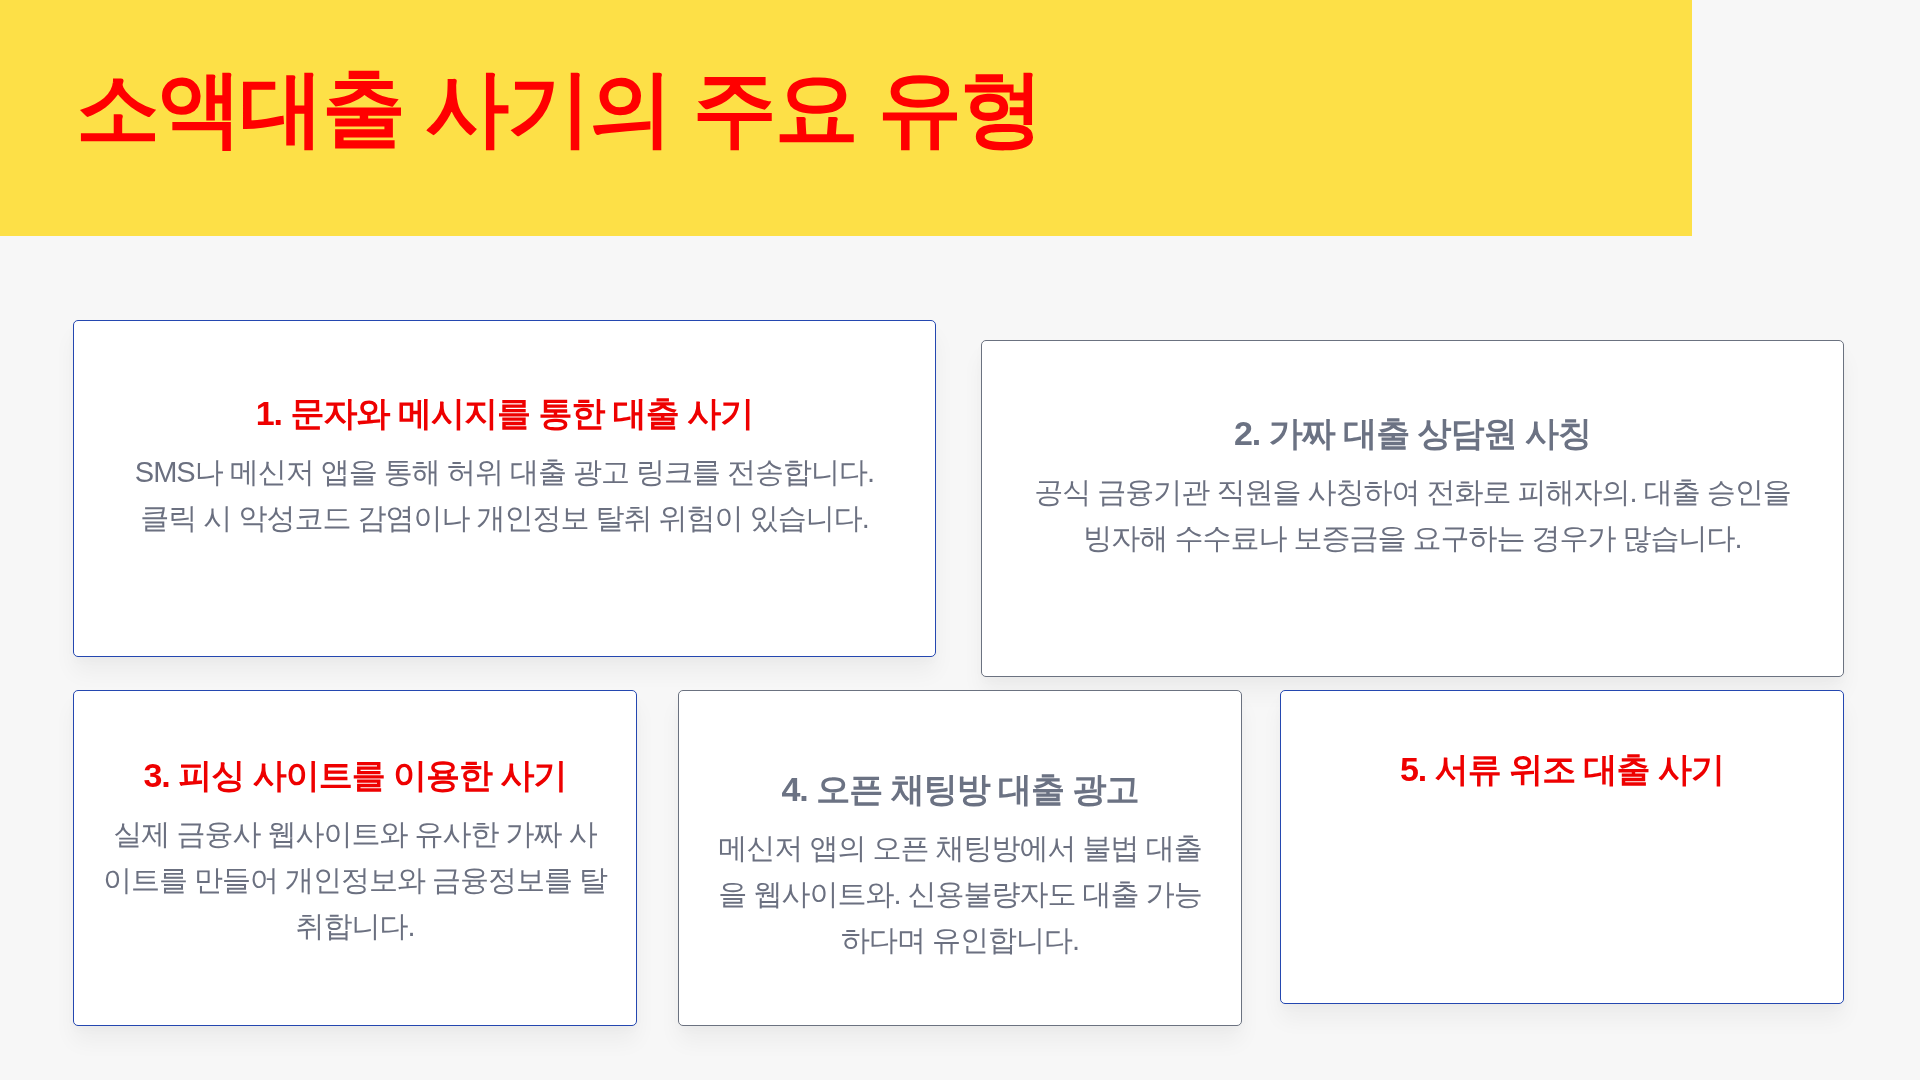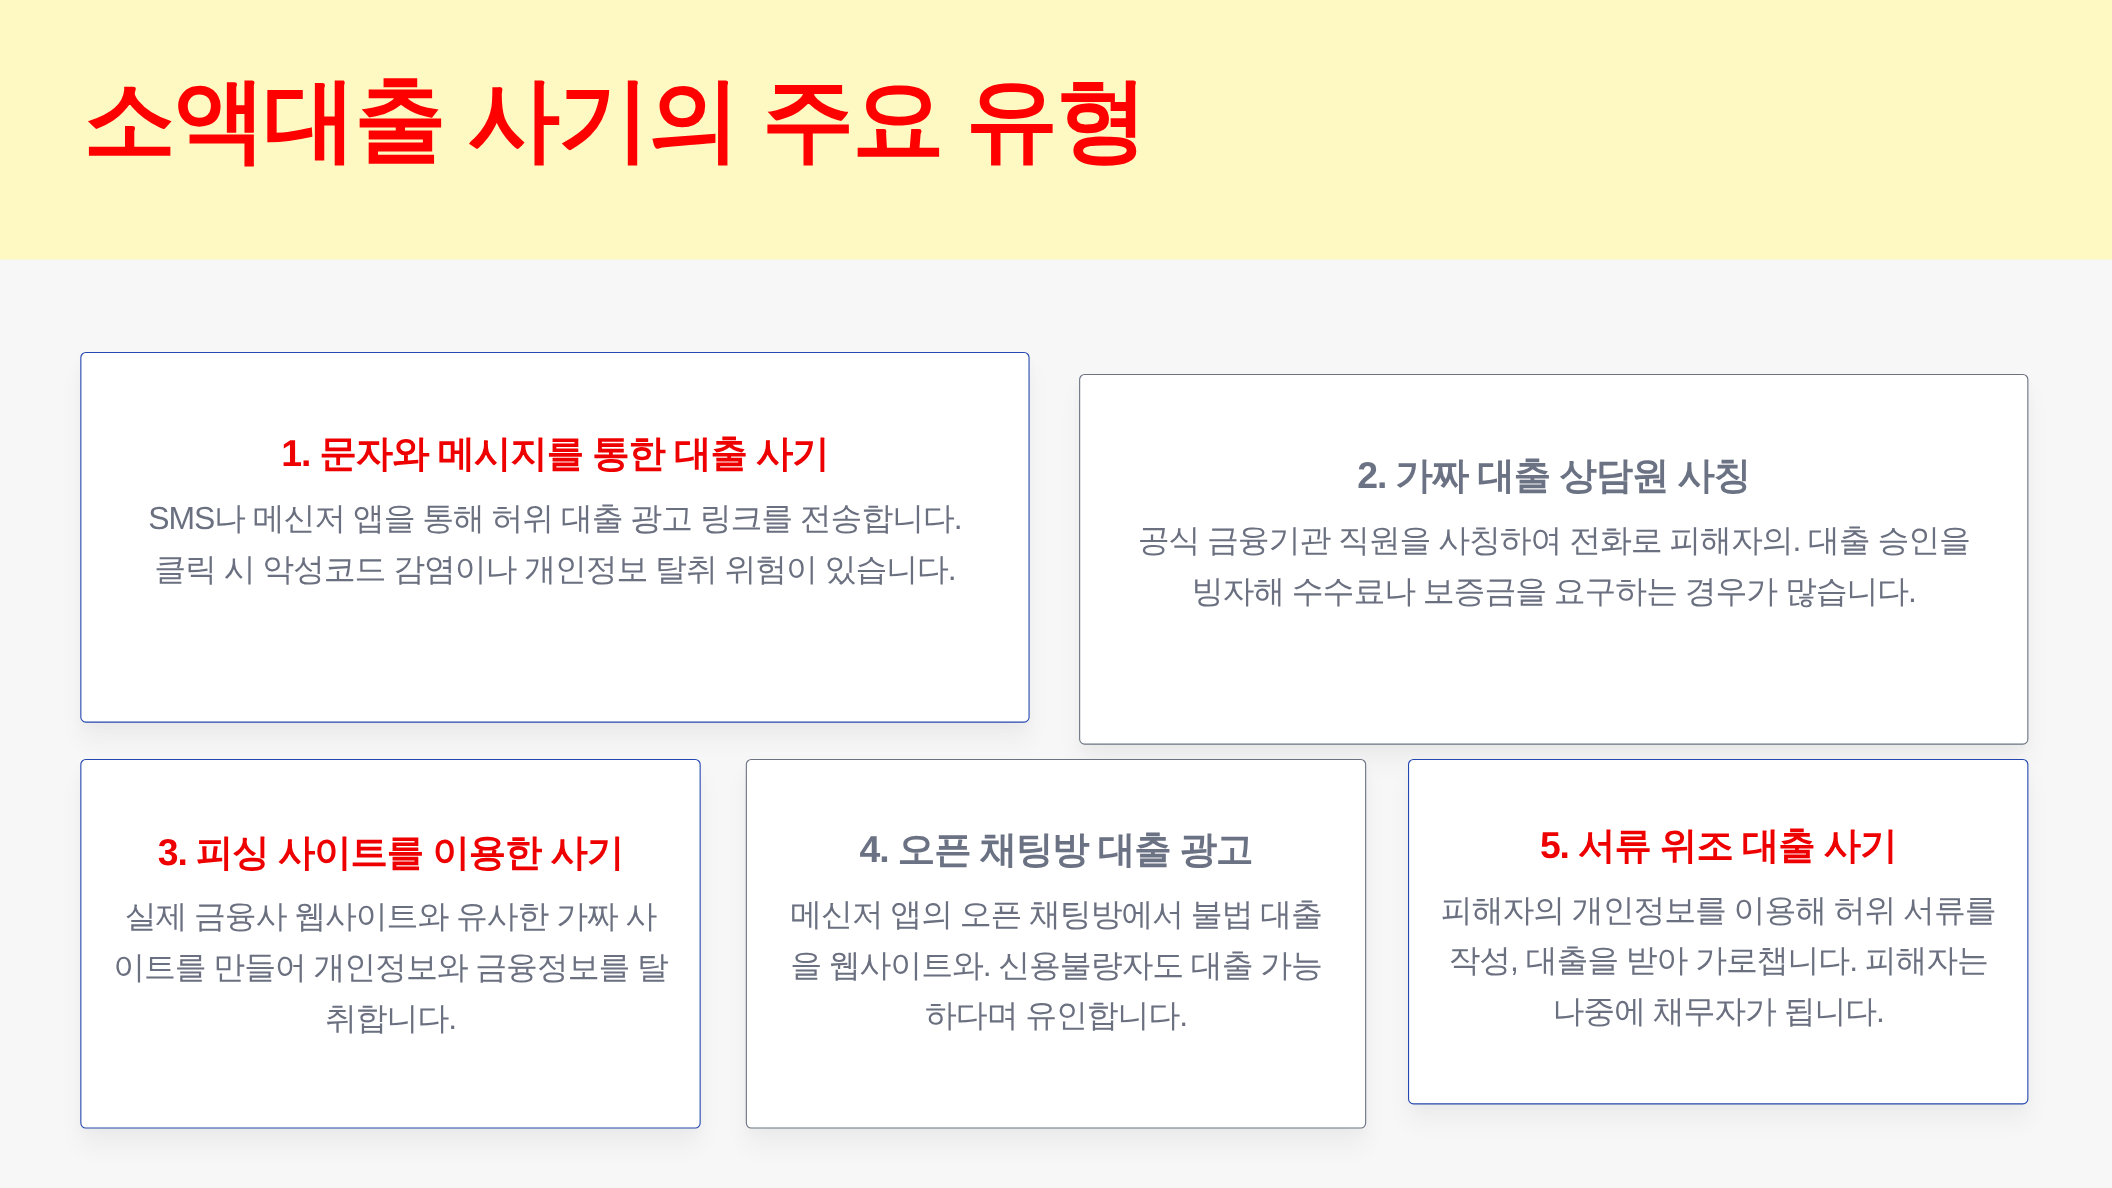--- a/index.html
+++ b/index.html
@@ -3,22 +3,22 @@
   <meta charset="utf-8">
   <style>
     * { box-sizing: border-box; margin: 0; padding: 0; }
     html, body {
       width: 1920px; height: 1080px; overflow: hidden;
       background: #f7f7f7;
       font-family: "Liberation Sans", "DejaVu Sans", sans-serif;
     }
     .header {
       position: absolute; left: 0; top: 0;
-      width: 1920px; height: 236px;
-      background: #fef9c3;
+      width: 1692px; height: 236px;
+      background: #fde047;
     }
     .page-title {
       position: absolute; left: 76px; top: 58px;
       font-size: 84px; font-weight: bold;
       color: #ff0000;
       letter-spacing: -2px;
       line-height: 100px;
       white-space: nowrap;
     }
     .card {
@@ -44,21 +44,21 @@
       margin-top: 14px;
       font-size: 29px;
       line-height: 46px;
       letter-spacing: -1px;
       color: #6b7080;
     }
     
     #card-1 { left: 73px;  top: 320px; width: 863px; height: 337px; padding-top: 70px; }
     #card-2 { left: 981px; top: 340px; width: 863px; height: 337px; padding-top: 70px; }
     #card-3 { left: 73px;  top: 690px; width: 564px; height: 336px; padding-top: 62px; }
-    #card-4 { left: 678px; top: 690px; width: 564px; height: 336px; padding-top: 60px; }
+    #card-4 { left: 678px; top: 690px; width: 564px; height: 336px; padding-top: 76px; }
     #card-5 { left: 1280px; top: 690px; width: 564px; height: 314px; padding-top: 56px; }
     #card-1 .card-body, #card-2 .card-body { padding: 0 20px; }
   </style>
 </head>
 <body>
 
 <div class="header">
   <h1 class="page-title">소액대출 사기의 주요 유형</h1>
 </div>
 
@@ -77,14 +77,13 @@
   <span class="card-body">실제 금융사 웹사이트와 유사한 가짜 사이트를 만들어 개인정보와 금융정보를 탈취합니다.</span>
 </div>
 
 <div class="card" id="card-4">
   <span class="card-title">4. 오픈 채팅방 대출 광고</span>
   <span class="card-body">메신저 앱의 오픈 채팅방에서 불법 대출을 웹사이트와. 신용불량자도 대출 가능하다며 유인합니다.</span>
 </div>
 
 <div class="card accent" id="card-5">
   <span class="card-title">5. 서류 위조 대출 사기</span>
-  <span class="card-body">피해자의 개인정보를 이용해 허위 서류를 작성, 대출을 받아 가로챕니다. 피해자는 나중에 채무자가 됩니다.</span>
 </div>
 
 </body></html>

